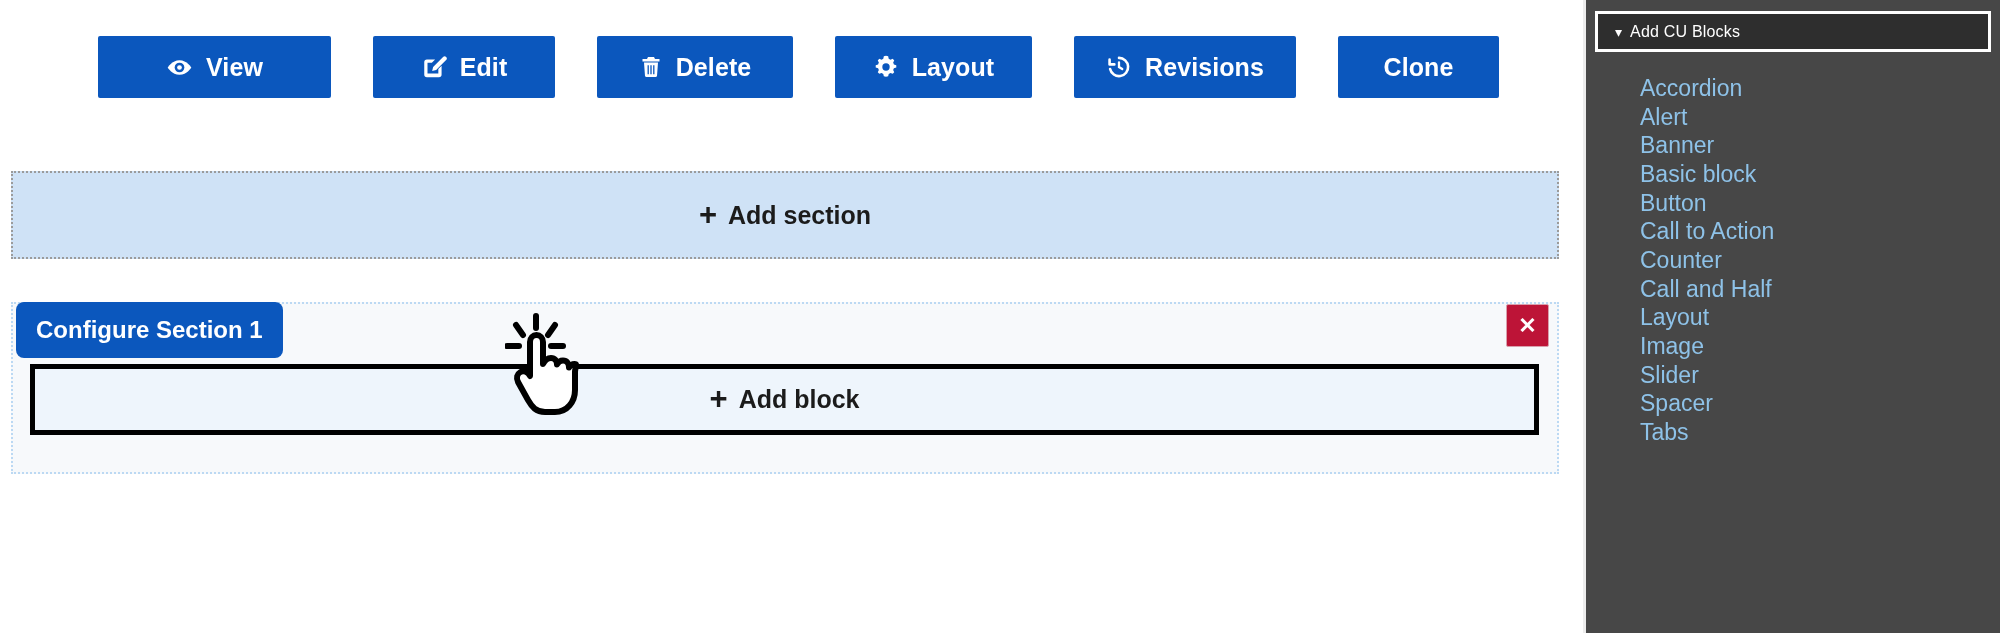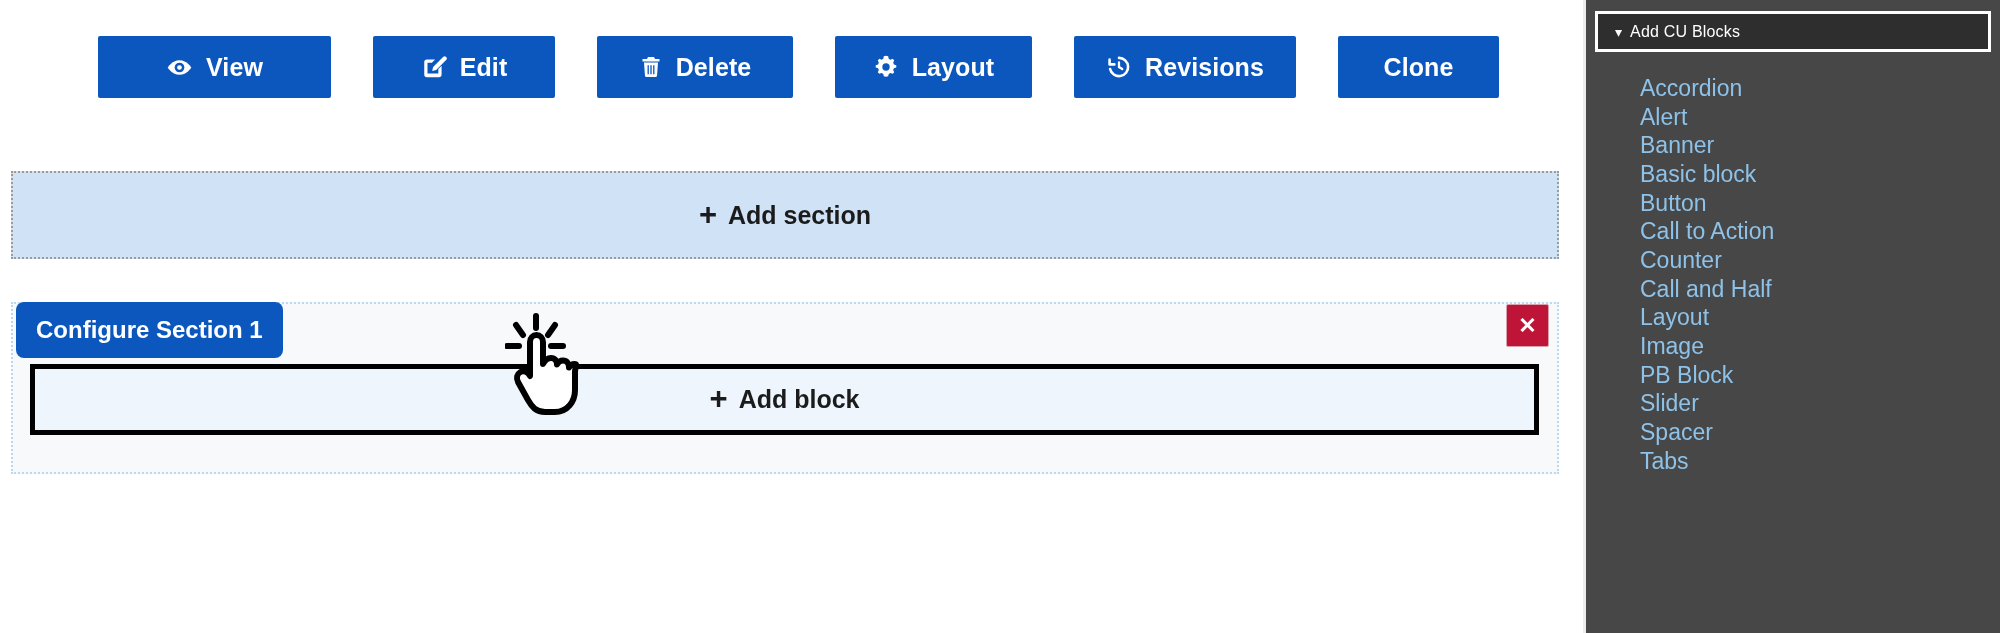--- a/index.html
+++ b/index.html
@@ -352,23 +352,20 @@
       <li>
           <a>Call and Half</a>
         </li>
       <li>
           <a>Layout</a>
         </li>
       <li>
           <a>Image</a>
         </li>
       <li>
-          <a>PB Block</a>
-        </li>
-      <li>
           <a>Slider</a>
         </li>
       <li>
           <a>Spacer</a>
         </li>
       <li>
           <a>Tabs</a>
         </li>
     </ul>
 

